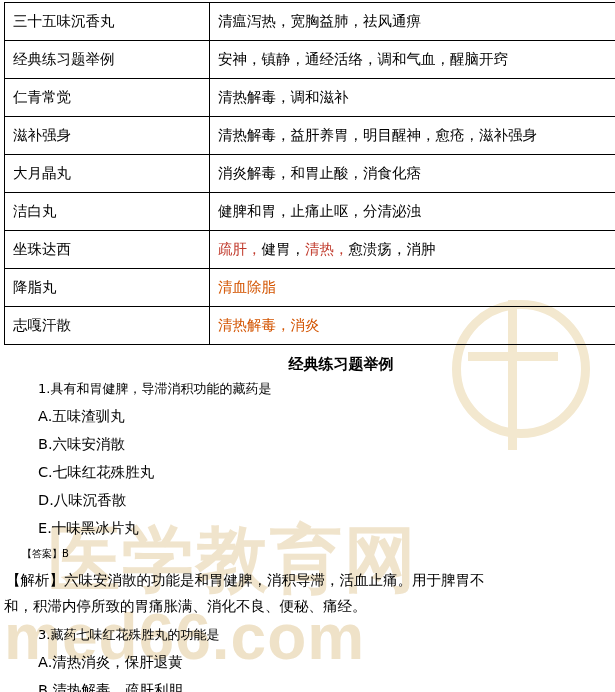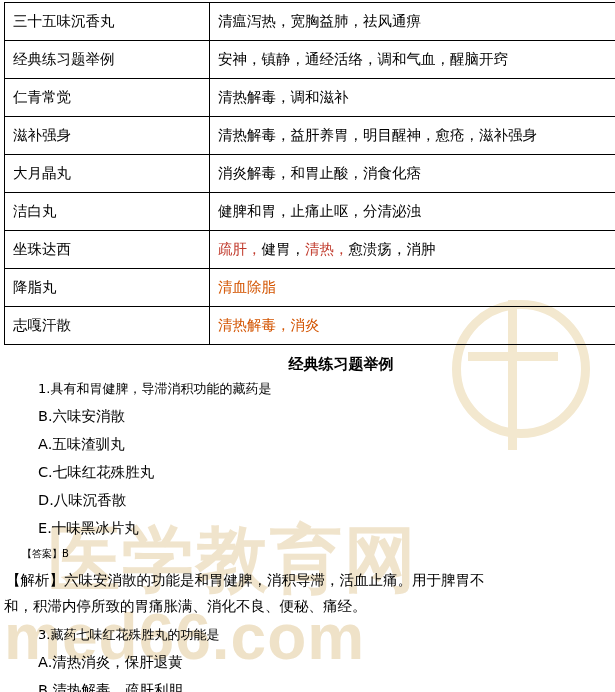--- a/index.html
+++ b/index.html
@@ -192,22 +192,22 @@
         <td class="col-name">志嘎汗散</td>
         <td class="col-func hl-orange">清热解毒，消炎</td>
       </tr>
     </tbody>
   </table>
 
   <div class="ex-title">经典练习题举例</div>
 
   <div class="q-line">1.具有和胃健脾，导滞消积功能的藏药是</div>
 
+  <div class="opt-line">A.五味渣驯丸</div>
   <div class="opt-line">B.六味安消散</div>
-  <div class="opt-line">A.五味渣驯丸</div>
   <div class="opt-line">C.七味红花殊胜丸</div>
   <div class="opt-line">D.八味沉香散</div>
   <div class="opt-line">E.十味黑冰片丸</div>
 
   <div class="ans-line">【答案】B</div>
   <div class="ana-line">【解析】六味安消散的功能是和胃健脾，消积导滞，活血止痛。用于脾胃不</div>
   <div class="ana-cont">和，积滞内停所致的胃痛胀满、消化不良、便秘、痛经。</div>
 
   <div class="q-line">3.藏药七味红花殊胜丸的功能是</div>
   <div class="opt-line">A.清热消炎，保肝退黄</div>

